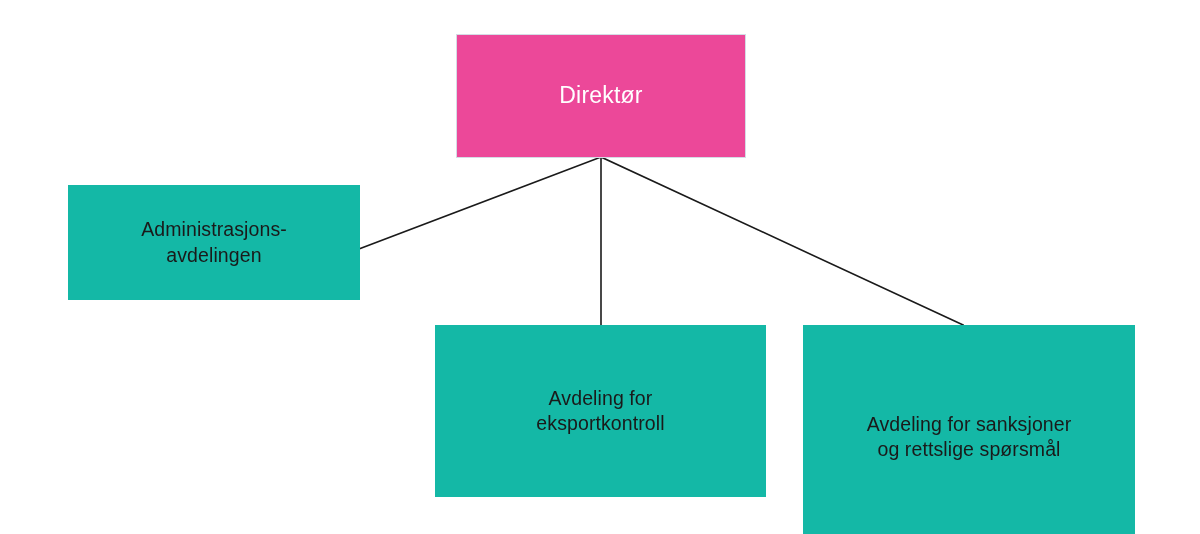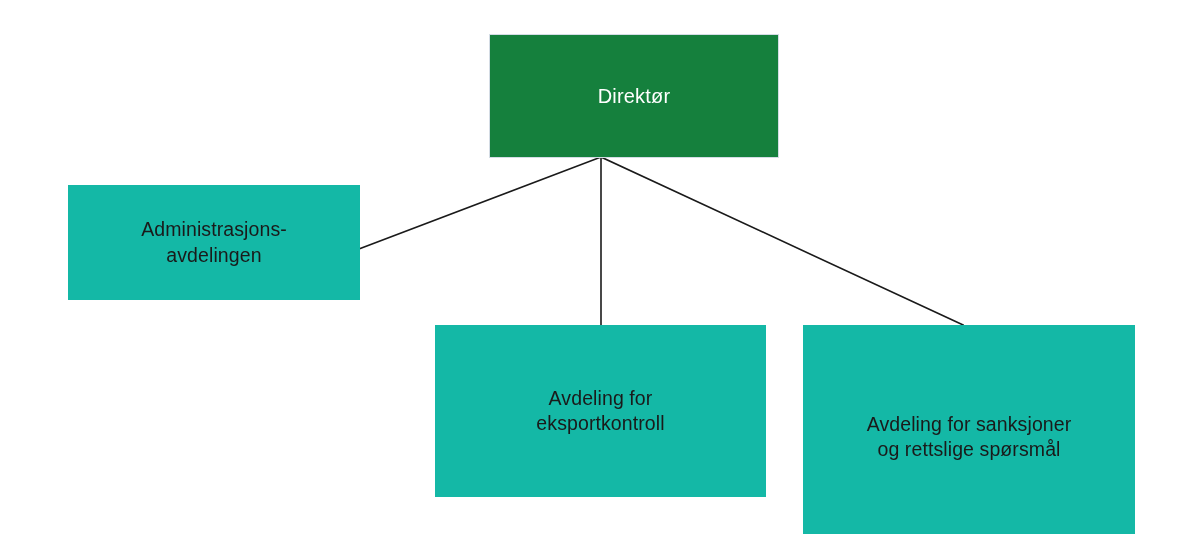--- a/index.html
+++ b/index.html
@@ -31,26 +31,25 @@
     display: flex;
     align-items: center;
     justify-content: center;
     text-align: center;
     box-sizing: border-box;
     line-height: 1.30;
     white-space: pre-line;
     z-index: 2;
   }
   .node-root {
-    background: #15803d;
+    background: #ec4899;
     color: #ffffff;
     border: 1px solid #d4dce5;
-    font-size: 20px;
+    font-size: 23px;
     letter-spacing: 0.2px;
-    margin-left: 33px;
   }
   .node-dept {
     background: #14b8a6;
     color: #1a1a1a;
     border: none;
     font-size: 19.5px;
     letter-spacing: 0.1px;
   }
   .node-label {
     display: block;

